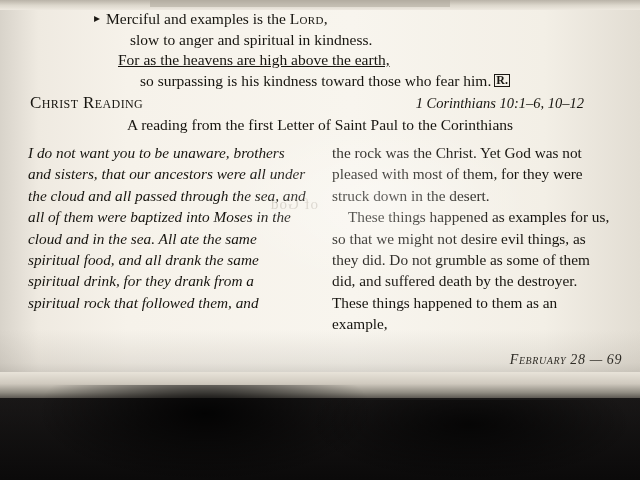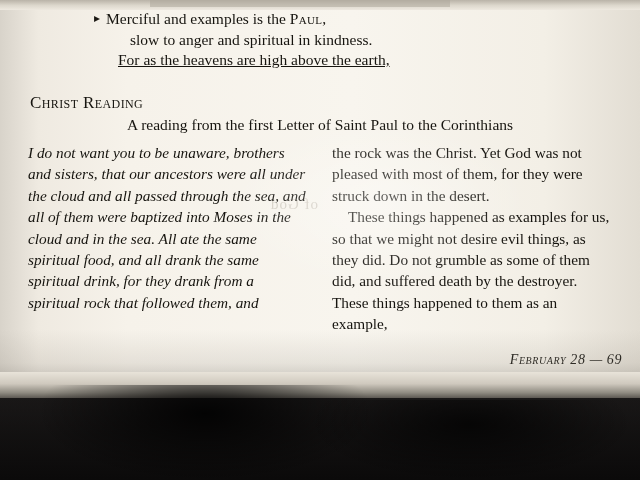--- a/index.html
+++ b/index.html
@@ -231,28 +231,32 @@
   <div class="bg-dark-lower"></div>
 
   <div class="page-sheet">
     <div class="page-top-edge"></div>
     <div class="page-top-strip"></div>
 
     <div class="content">
 
       <div class="psalm">
         <div class="l1">
-          <span class="bullet-marker">▸</span><span>Merciful and examples is the </span><span class="smallcap">Paul,</span>
+          <span class="bullet-marker">▸</span><span>Merciful and examples is the </span><span class="smallcap">Lord,</span>
         </div>
         <div class="l2">slow to anger and spiritual in kindness.</div>
         <div class="l3">For as the heavens are high above the earth,</div>
+        <div class="l4">
+          <span>so surpassing is his kindness toward those who fear him.</span><span class="resp-mark">R.</span>
+        </div>
       </div>
 
       <div class="heading-row">
         <div class="heading-title">Christ Reading</div>
+        <div class="heading-ref">1 Corinthians 10:1–6, 10–12</div>
       </div>
 
       <div class="reading-intro">A reading from the first Letter of Saint Paul to the Corinthians</div>
 
       <div class="bleed-through">of God</div>
 
       <div class="cols">
         <div class="col col-left">
           <p>I do not want you to be unaware, brothers and sisters, that our ancestors were all under the cloud and all passed through the sea, and all of them were baptized into Moses in the cloud and in the sea. All ate the same spiritual food, and all drank the same spiritual drink, for they drank from a spiritual rock that followed them, and</p>
         </div>

